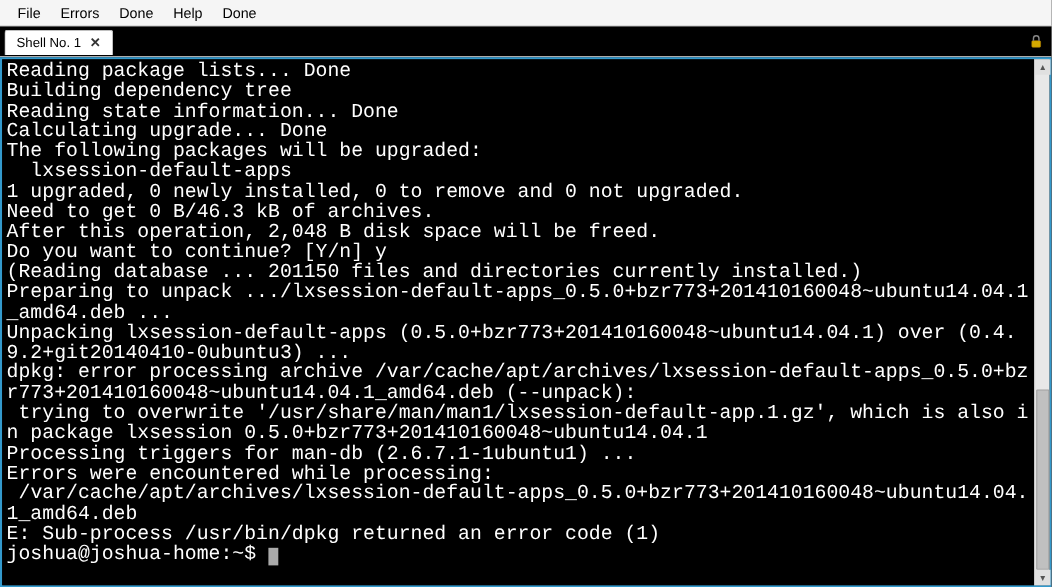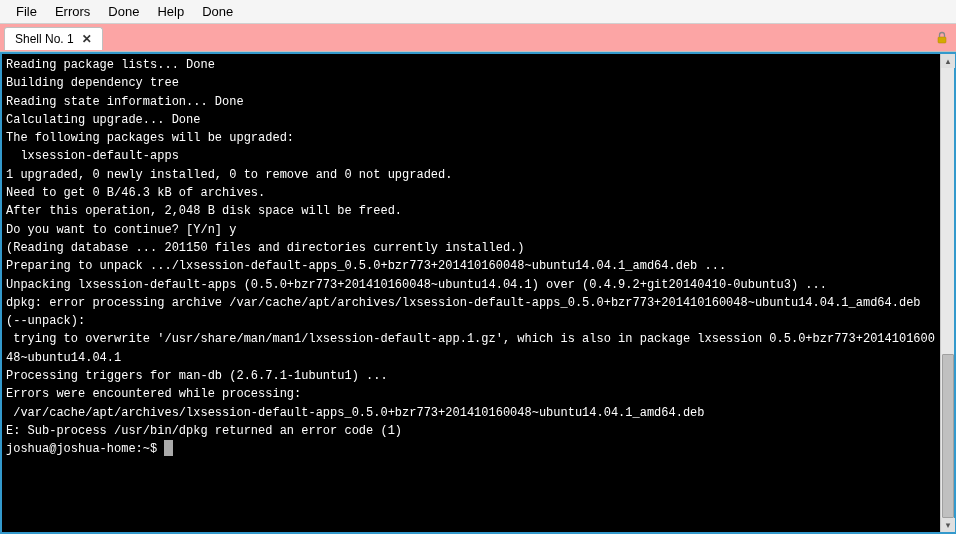--- a/index.html
+++ b/index.html
@@ -20,21 +20,21 @@
   height: 24px;
   gap: 2px;
 }
 .menu-item {
   padding: 2px 8px;
   cursor: pointer;
 }
 .tabbar {
   display: flex;
   align-items: center;
-  background: #fca5a5;
+  background: #000000;
   height: 28px;
   border-bottom: 1px solid #c0c0c0;
 }
 .tab {
   display: flex;
   align-items: center;
   padding: 4px 10px;
   margin-left: 4px;
   margin-top: 2px;
   background: #ffffff;
@@ -67,21 +67,21 @@
   height: calc(534px - 24px - 28px);
   border: 2px solid #3399cc;
   background: #000000;
   display: flex;
 }
 .terminal {
   flex: 1;
   background: #000000;
   color: #ffffff;
   font-family: "Courier New", "Liberation Mono", monospace;
-  font-size: 12px;
+  font-size: 18px;
   line-height: 18.3px;
   padding: 2px 4px;
   white-space: pre-wrap;
   word-break: break-all;
   overflow: hidden;
 }
 .terminal .line { display: block; }
 .cursor-block {
   display: inline-block;
   width: 9px;

